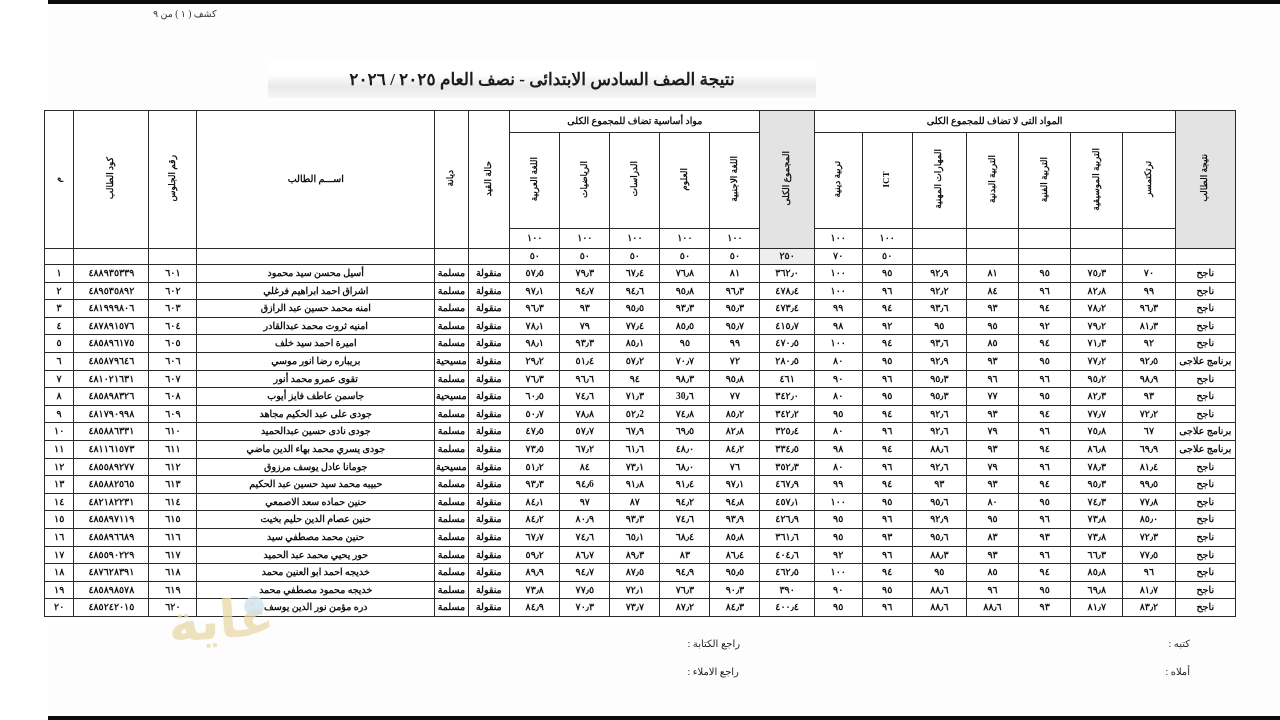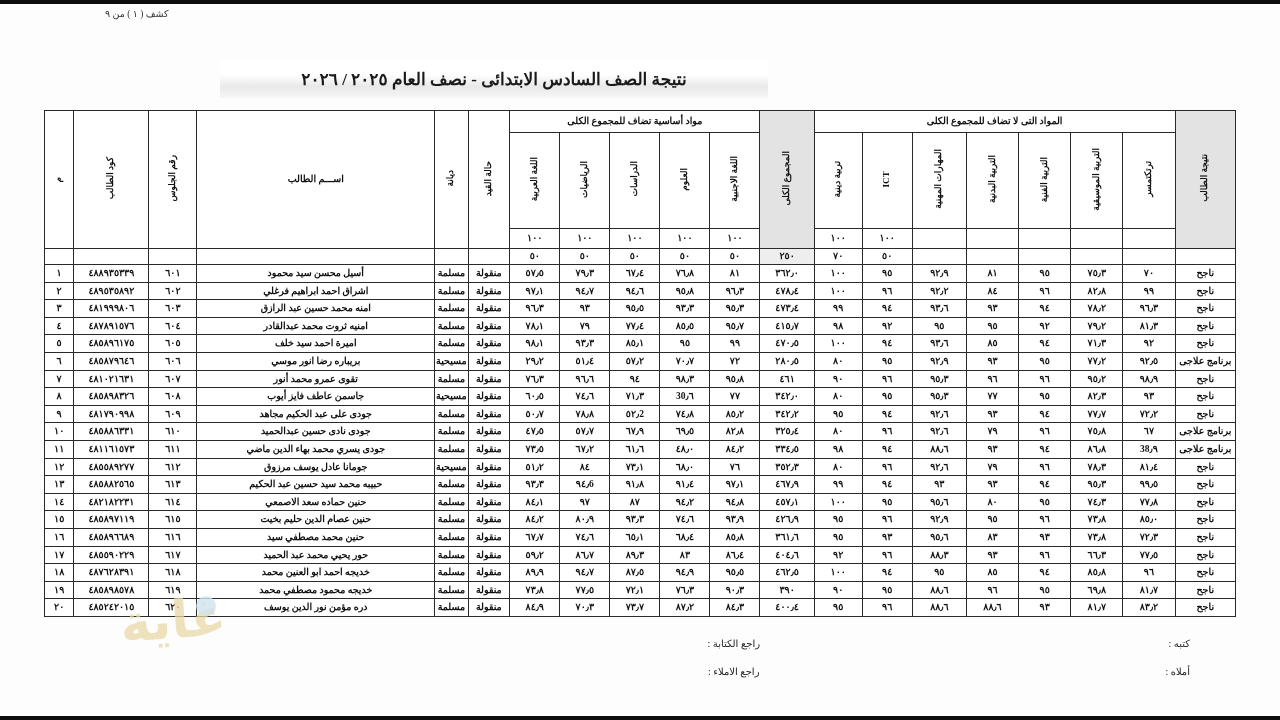--- a/index.html
+++ b/index.html
@@ -8,20 +8,21 @@
     width:1280px; height:720px;
     background:#ffffff;
     font-family:"Liberation Serif","DejaVu Serif",serif;
     color:#111;
     position:relative;
     overflow:hidden;
   }
   .page {
     position:absolute; inset:0;
     background:#fdfdfd;
+    margin-left:48px;
   }
   
   .edge-top, .edge-bottom {
     position:absolute; left:0; right:0; height:4px; background:#0d0d0d;
   }
   .edge-top { top:0; }
   .edge-bottom { bottom:0; }
 
   .sheet-no {
     position:absolute; top:8px; left:105px;
@@ -96,21 +97,21 @@
   tbody tr td { height:17.6px; font-size:9.8px; font-weight:bold; }
   td.name { text-align:right; padding-right:6px; font-size:10px; white-space:nowrap; }
   td.res-pass { background:#ffffff; }
   td.res-remedial { background:#f0a500; color:#7a2d00; font-size:8px; font-weight:bold; }
   td.total { background:#f0f0f0; }
 
   
   .footer { position:absolute; left:0; right:0; top:630px; height:80px; }
   .f-col { position:absolute; font-size:10px; color:#222; line-height:28px; direction:rtl; }
   .f-right { right:90px; text-align:right;font-family:Liberation Serif, serif; }
-  .f-mid   { right:520px; text-align:center; }
+  .f-mid   { right:540px; text-align:left; }
   .f-left  { right:880px; text-align:right; }
   .f-name  { font-size:9.5px; }
 
   .watermark {
     position:absolute; left:120px; top:590px;
     font-size:52px; font-weight:bold; color:#e9d9a8; opacity:.75;
     font-family:"DejaVu Sans",sans-serif; pointer-events:none;
     transform:rotate(-4deg);
   }
   .wm-dot {
@@ -436,21 +437,21 @@
             <td>٤٧٫٥</td>
             <td>منقولة</td>
             <td>مسلمة</td>
             <td class="name">جودى نادى حسين عبدالحميد</td>
             <td>٦١٠</td>
             <td>٤٨٥٨٨٦٣٣١</td>
             <td>١٠</td>
           </tr>
           <tr>
             <td class="res-remedial">برنامج علاجى</td>
-            <td>38٫٩</td>
+            <td>٦٩٫٩</td>
             <td>٨٦٫٨</td>
             <td>٩٤</td>
             <td>٩٣</td>
             <td>٨٨٫٦</td>
             <td>٩٤</td>
             <td>٩٨</td>
             <td class="total">٣٣٤٫٥</td>
             <td>٨٤٫٢</td>
             <td>٤٨٫٠</td>
             <td>٦١٫٦</td>

